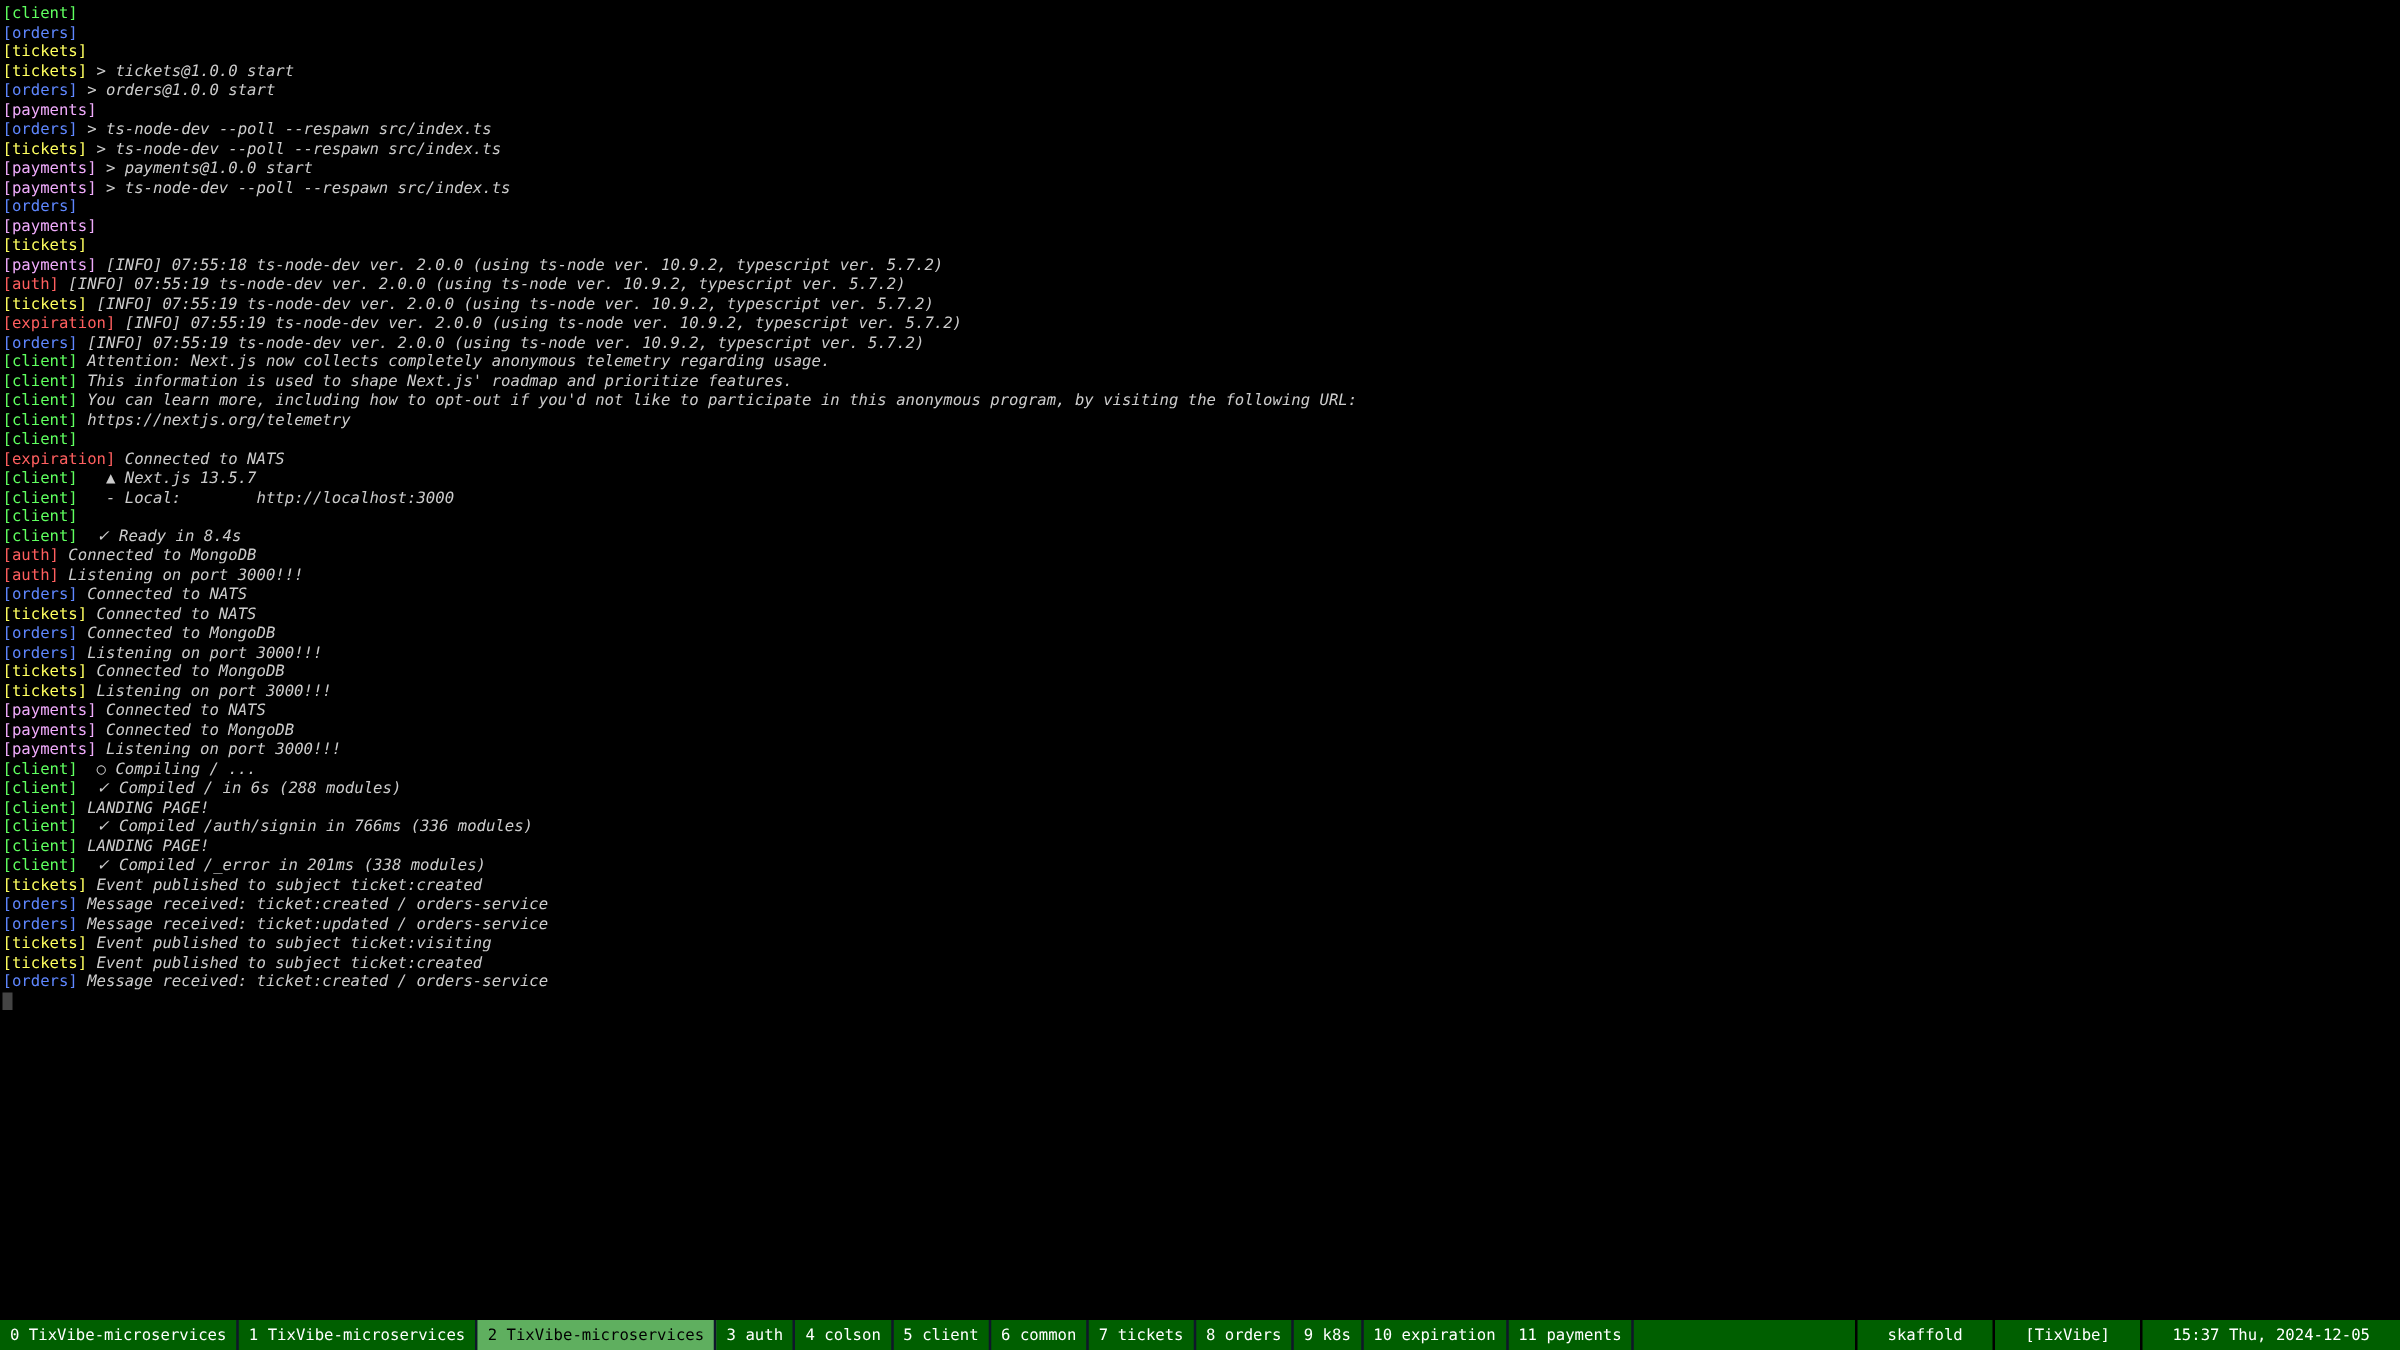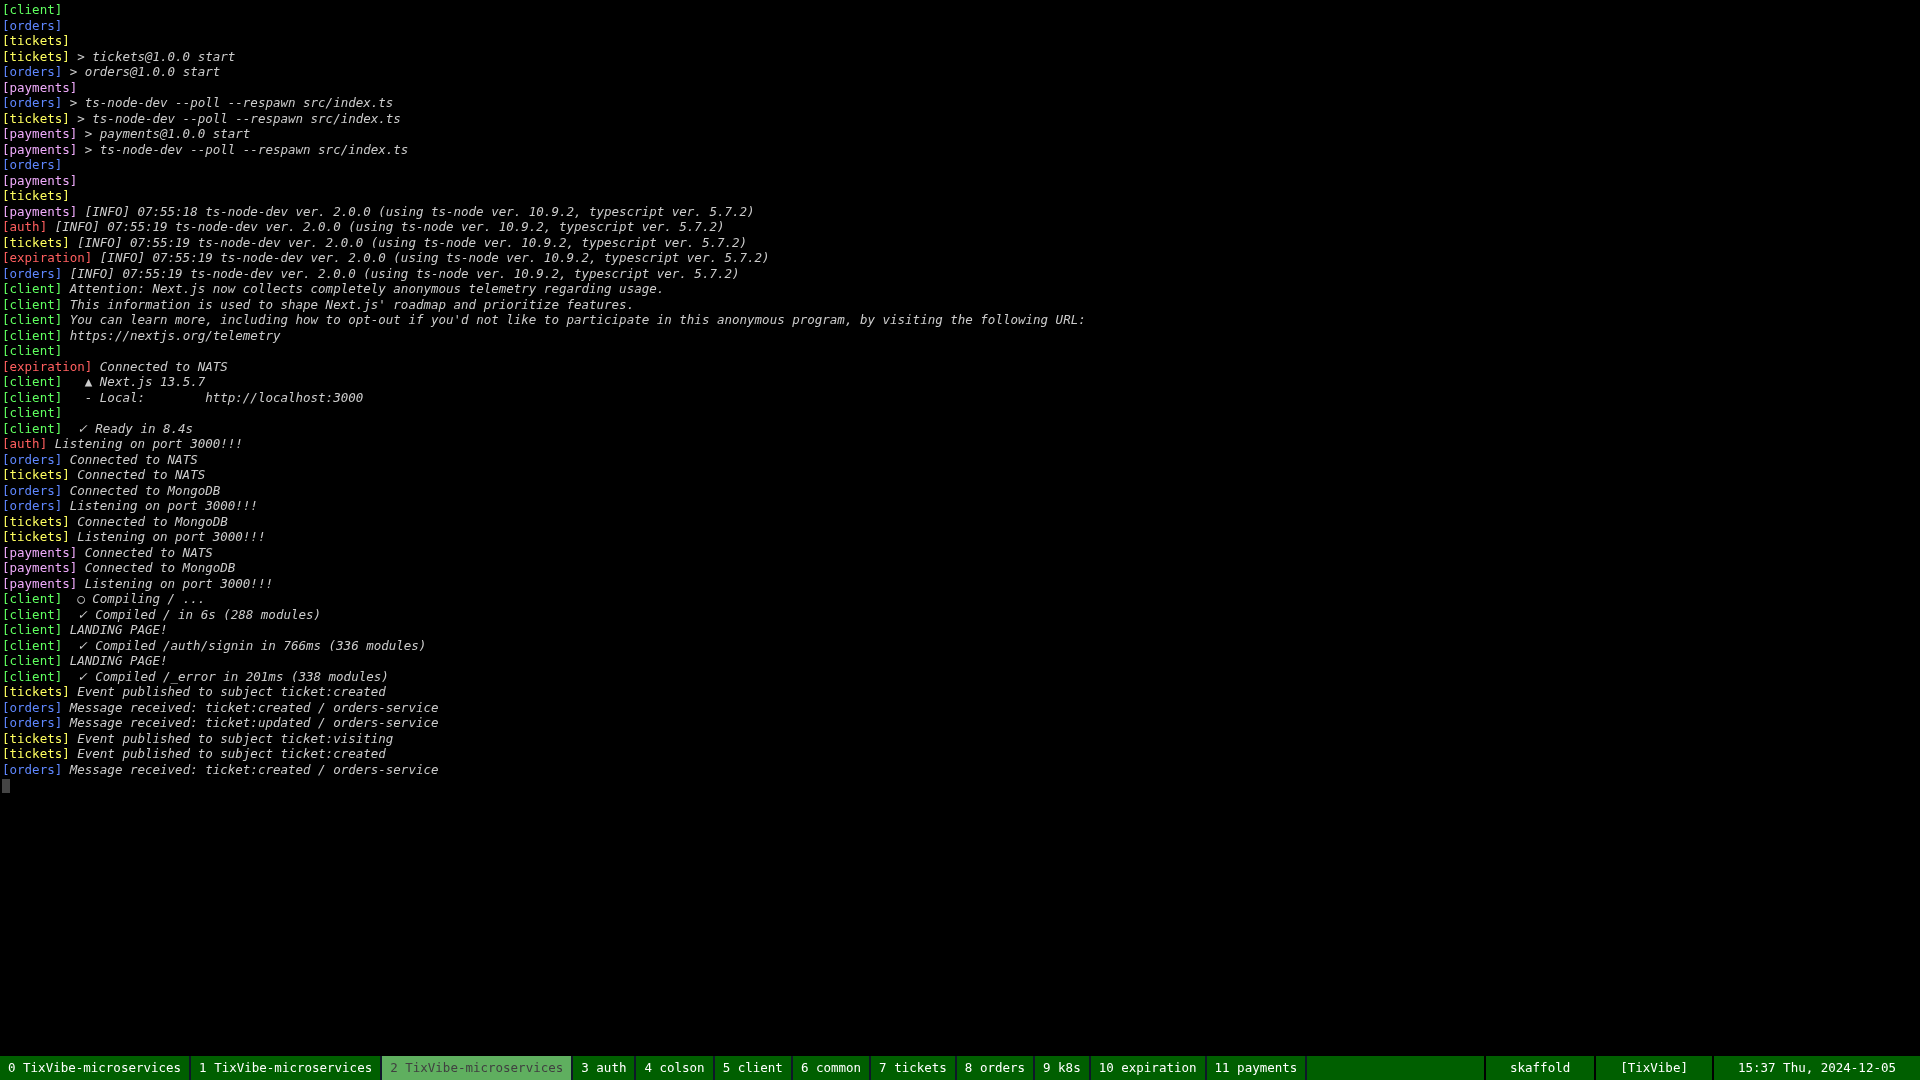--- a/index.html
+++ b/index.html
@@ -57,21 +57,21 @@
   .sb-window {
     padding: 0 8px;
     border-right: 2px solid #0f172a;
     height: 100%;
     display: flex;
     align-items: center;
     white-space: nowrap;
   }
   .sb-window.active {
     background: #5faf5f;
-    color: #404040;
+    color: #000000;
   }
   .sb-spacer {
     flex: 1;
   }
   .sb-right {
     padding: 0 24px;
     border-left: 2px solid #000000;
     height: 100%;
     display: flex;
     align-items: center;
@@ -103,20 +103,21 @@
     <div class="line"><span class="tag-client">[client]</span><span class="msg"> Attention: Next.js now collects completely anonymous telemetry regarding usage.</span></div>
     <div class="line"><span class="tag-client">[client]</span><span class="msg"> This information is used to shape Next.js' roadmap and prioritize features.</span></div>
     <div class="line"><span class="tag-client">[client]</span><span class="msg"> You can learn more, including how to opt-out if you'd not like to participate in this anonymous program, by visiting the following URL:</span></div>
     <div class="line"><span class="tag-client">[client]</span><span class="msg"> https://nextjs.org/telemetry</span></div>
     <div class="line"><span class="tag-client">[client]</span><span class="msg"> </span></div>
     <div class="line"><span class="tag-expiration">[expiration]</span><span class="msg"> Connected to NATS</span></div>
     <div class="line"><span class="tag-client">[client]</span><span class="msg">   ▲ Next.js 13.5.7</span></div>
     <div class="line"><span class="tag-client">[client]</span><span class="msg">   - Local:        http://localhost:3000</span></div>
     <div class="line"><span class="tag-client">[client]</span><span class="msg"> </span></div>
     <div class="line"><span class="tag-client">[client]</span><span class="msg">  ✓ Ready in 8.4s</span></div>
+    <div class="line"><span class="tag-auth">[auth]</span><span class="msg"> Connected to MongoDB</span></div>
     <div class="line"><span class="tag-auth">[auth]</span><span class="msg"> Listening on port 3000!!!</span></div>
     <div class="line"><span class="tag-orders">[orders]</span><span class="msg"> Connected to NATS</span></div>
     <div class="line"><span class="tag-tickets">[tickets]</span><span class="msg"> Connected to NATS</span></div>
     <div class="line"><span class="tag-orders">[orders]</span><span class="msg"> Connected to MongoDB</span></div>
     <div class="line"><span class="tag-orders">[orders]</span><span class="msg"> Listening on port 3000!!!</span></div>
     <div class="line"><span class="tag-tickets">[tickets]</span><span class="msg"> Connected to MongoDB</span></div>
     <div class="line"><span class="tag-tickets">[tickets]</span><span class="msg"> Listening on port 3000!!!</span></div>
     <div class="line"><span class="tag-payments">[payments]</span><span class="msg"> Connected to NATS</span></div>
     <div class="line"><span class="tag-payments">[payments]</span><span class="msg"> Connected to MongoDB</span></div>
     <div class="line"><span class="tag-payments">[payments]</span><span class="msg"> Listening on port 3000!!!</span></div>

